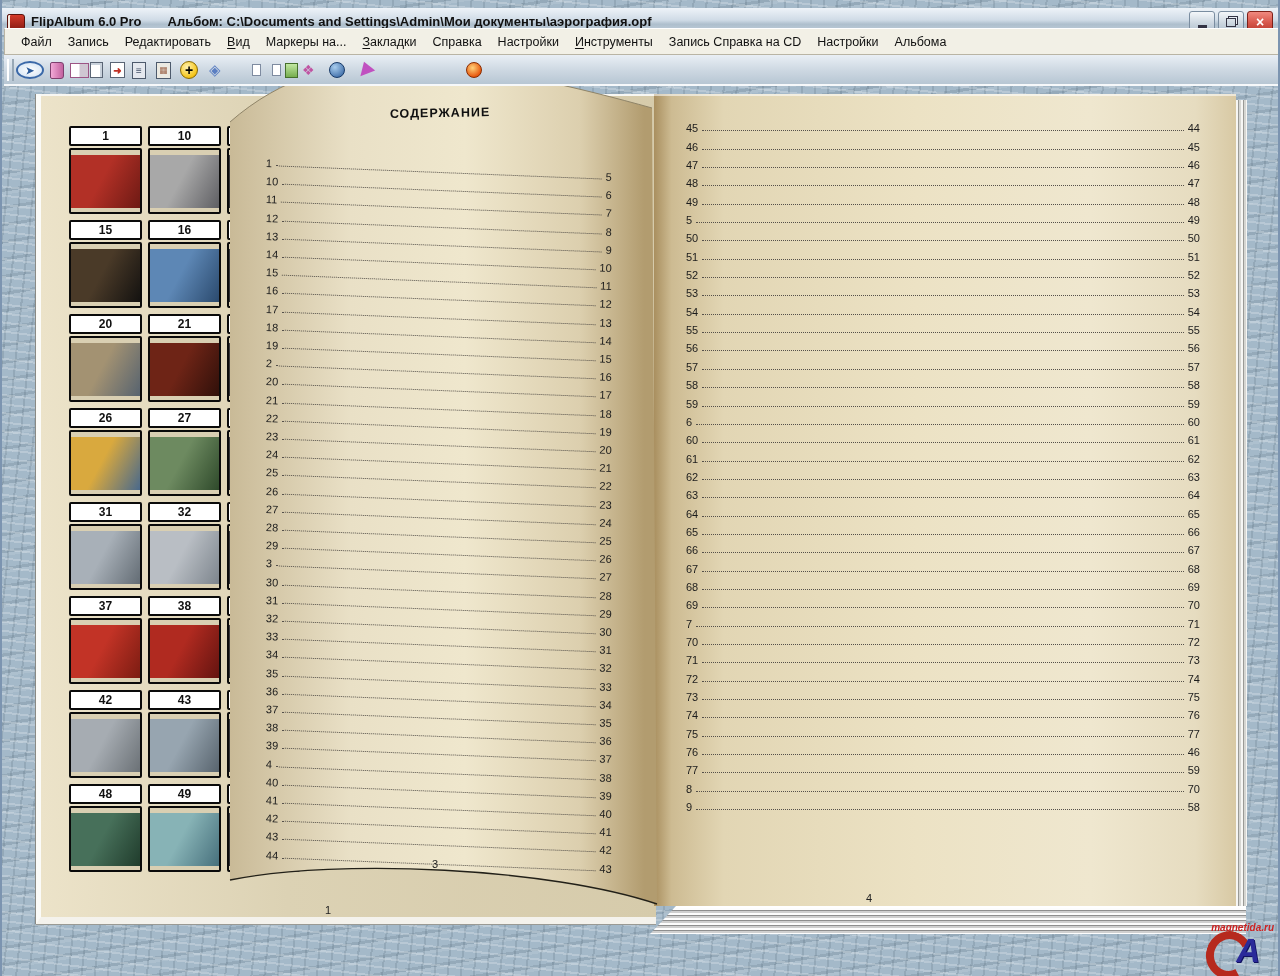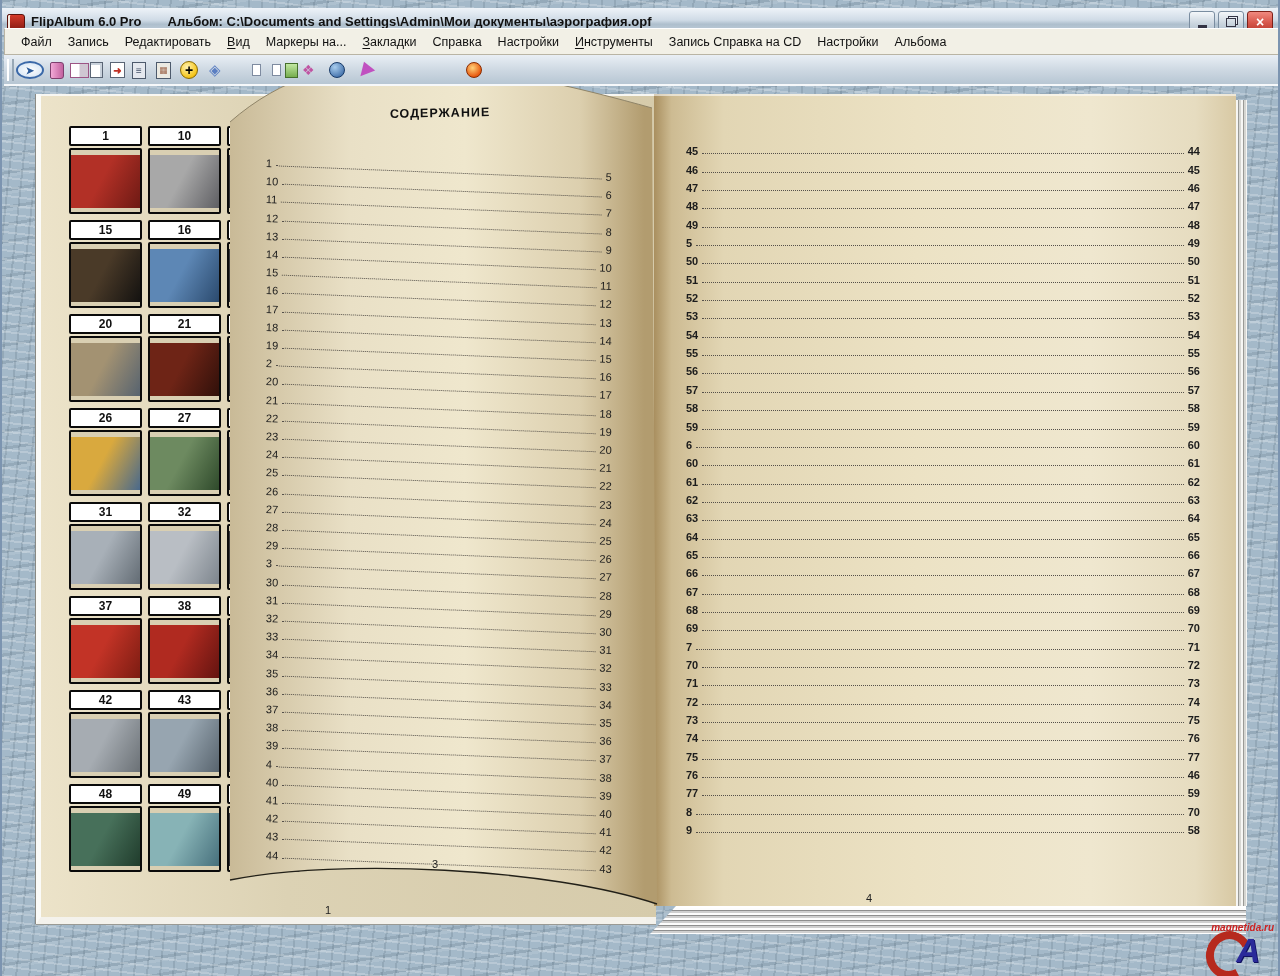--- a/index.html
+++ b/index.html
@@ -77,21 +77,21 @@
   .thumb-num{box-sizing:border-box;height:20px;background:#fff;border:2px solid #0a0a0a;border-radius:2px;font-size:12px;font-weight:600;color:#111;text-align:center;line-height:16px;}
   .thumb-frame{box-sizing:border-box;margin-top:2px;height:66px;border:2px solid #0a0a0a;border-radius:2px;background:#d9cfb2;padding:5px 0 4px 0;}
   .thumb-photo{width:100%;height:53px;}
   .pg-label{position:absolute;font-size:11px;color:#222;}
   
   .right-page{
     position:absolute;left:652px;top:94px;width:582px;height:812px;z-index:2;
     background:linear-gradient(90deg,#a98f5f 0%,#cdbb92 3%,#e2d6b4 12%,#ece2c4 45%,#efe7cf 75%,#e6dcc0 93%,#d8c9a4 100%);
     box-shadow:inset 0 2px 0 rgba(255,255,255,.55);
   }
-  .rp-rows{position:absolute;left:32px;top:45px;width:514px;font-weight:bold;}
+  .rp-rows{position:absolute;left:32px;top:22px;width:514px;}
   .toc-row{display:flex;align-items:flex-end;font-size:11px;color:#1c1c1c;}
   .rp-rows .toc-row{height:18.35px;}
   .toc-lead{flex:1;border-bottom:1px dotted #55504a;margin:0 4px 3px 4px;}
   .stack-bottom{
     position:absolute;left:648px;top:906px;width:596px;height:26px;z-index:2;
     background:repeating-linear-gradient(#fdfdfd 0 2px,#8e8e8e 2px 3px,#cfcfcf 3px 5px);
     clip-path:polygon(26px 0,100% 0,100% 100%,0 100%);
     border-top:2px solid #fff;
   }
   .stack-right{

